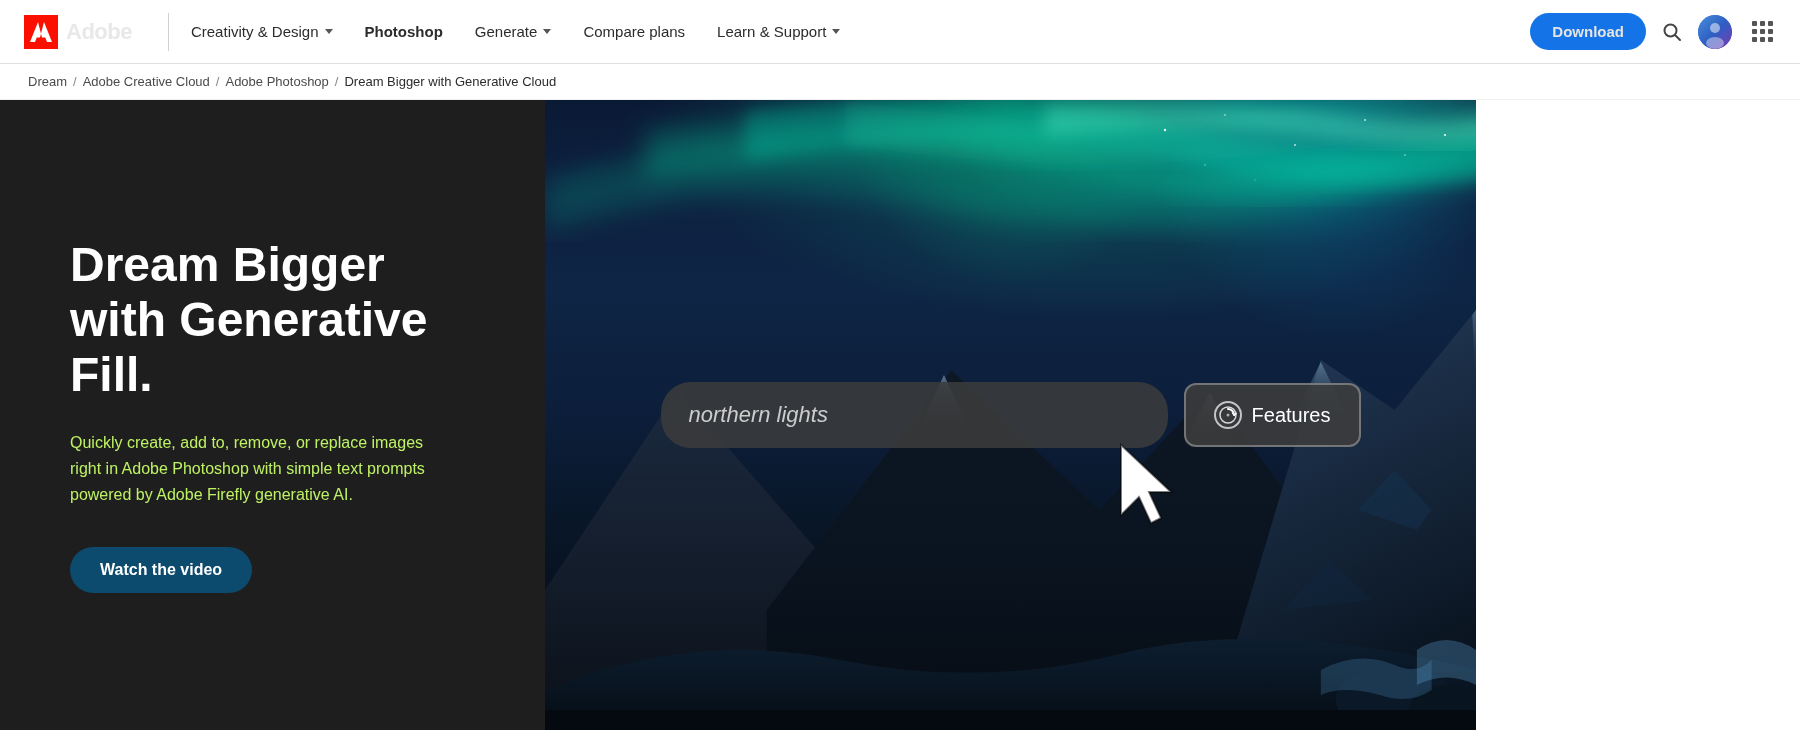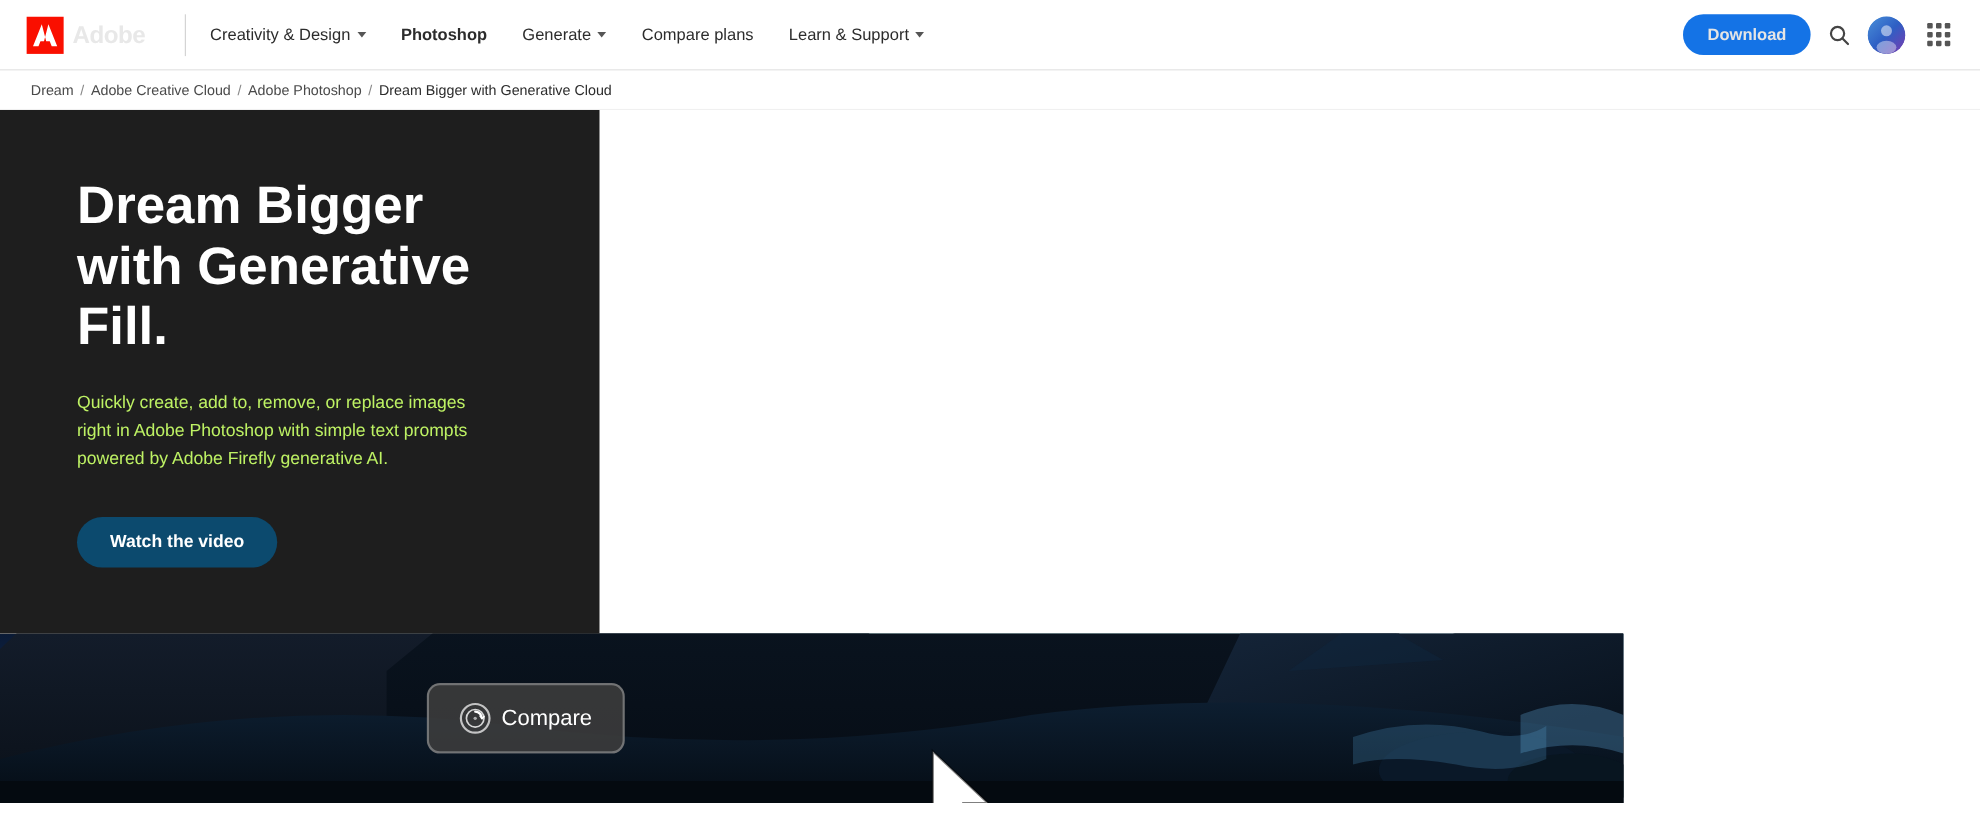--- a/index.html
+++ b/index.html
@@ -128,21 +128,20 @@
     }
     .breadcrumb .sep { color: #888; }
     .breadcrumb .current { color: #2c2c2c; font-weight: 400; }
 
     
     .hero {
       display: flex;
       width: 1476px;
       height: 630px;
       position: relative;
-      flex-direction: column;
     }
 
     
     .hero-left {
       width: 545px;
       min-width: 545px;
       background: #1e1e1e;
       display: flex;
       flex-direction: column;
       justify-content: center;
@@ -457,30 +456,31 @@
       <ellipse cx="1150" cy="390" rx="80" ry="35" fill="#0a1828"></ellipse>
       <ellipse cx="1220" cy="400" rx="50" ry="25" fill="#081520"></ellipse>
 
       <path d="M1050,360 Q1100,340 1150,355 Q1180,365 1200,350 L1200,380 Q1170,395 1130,385 Q1080,375 1050,385 Z" fill="rgba(80,150,200,0.25)"></path>
       <path d="M1180,340 Q1220,320 1260,340 L1260,375 Q1220,360 1180,375 Z" fill="rgba(100,170,220,0.3)"></path>
 
       <rect x="0" y="400" width="1260" height="20" fill="#040a10"></rect>
     </svg>
 
     <div class="gen-fill-ui">
+      <input class="gen-input" type="text" value="northern lights" style="">
       <button class="gen-btn">
         <div class="gen-icon">
           <svg width="20" height="20" viewBox="0 0 20 20" fill="none">
             <circle cx="10" cy="10" r="8" stroke="rgba(255,255,255,0.8)" stroke-width="1.5" fill="none"></circle>
             <path d="M10 4 A6 6 0 0 1 16 10" stroke="white" stroke-width="2" stroke-linecap="round" fill="none"></path>
             <path d="M14.5 8 L16.5 10 L18 8.5" stroke="white" stroke-width="1.5" stroke-linecap="round" fill="none"></path>
             <circle cx="10" cy="10" r="1.5" fill="rgba(255,255,255,0.6)"></circle>
           </svg>
         </div>
-        <span>Compare</span>
+        <span>Features</span>
       </button>
     </div>
 
     <div class="cursor-arrow">
       <svg width="80" height="100" viewBox="0 0 80 100" fill="none" xmlns="http://www.w3.org/2000/svg">
         <path d="M10,10 L10,80 L28,62 L40,88 L50,83 L38,57 L60,57 Z" fill="white" stroke="rgba(0,0,0,0.5)" stroke-width="2"></path>
       </svg>
     </div>
   </div>
 </div>

